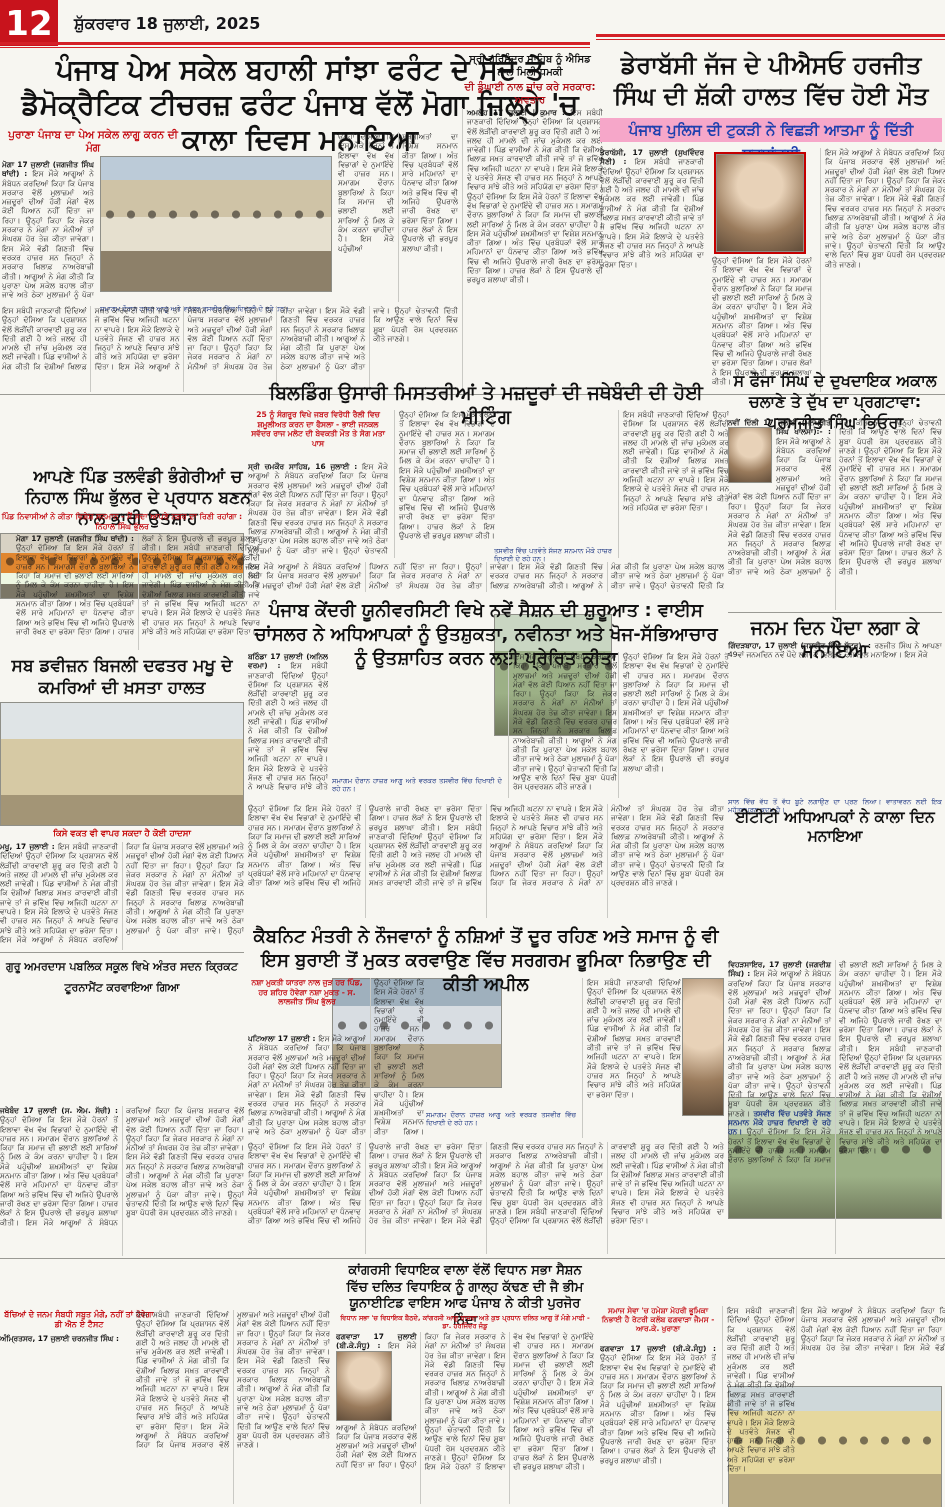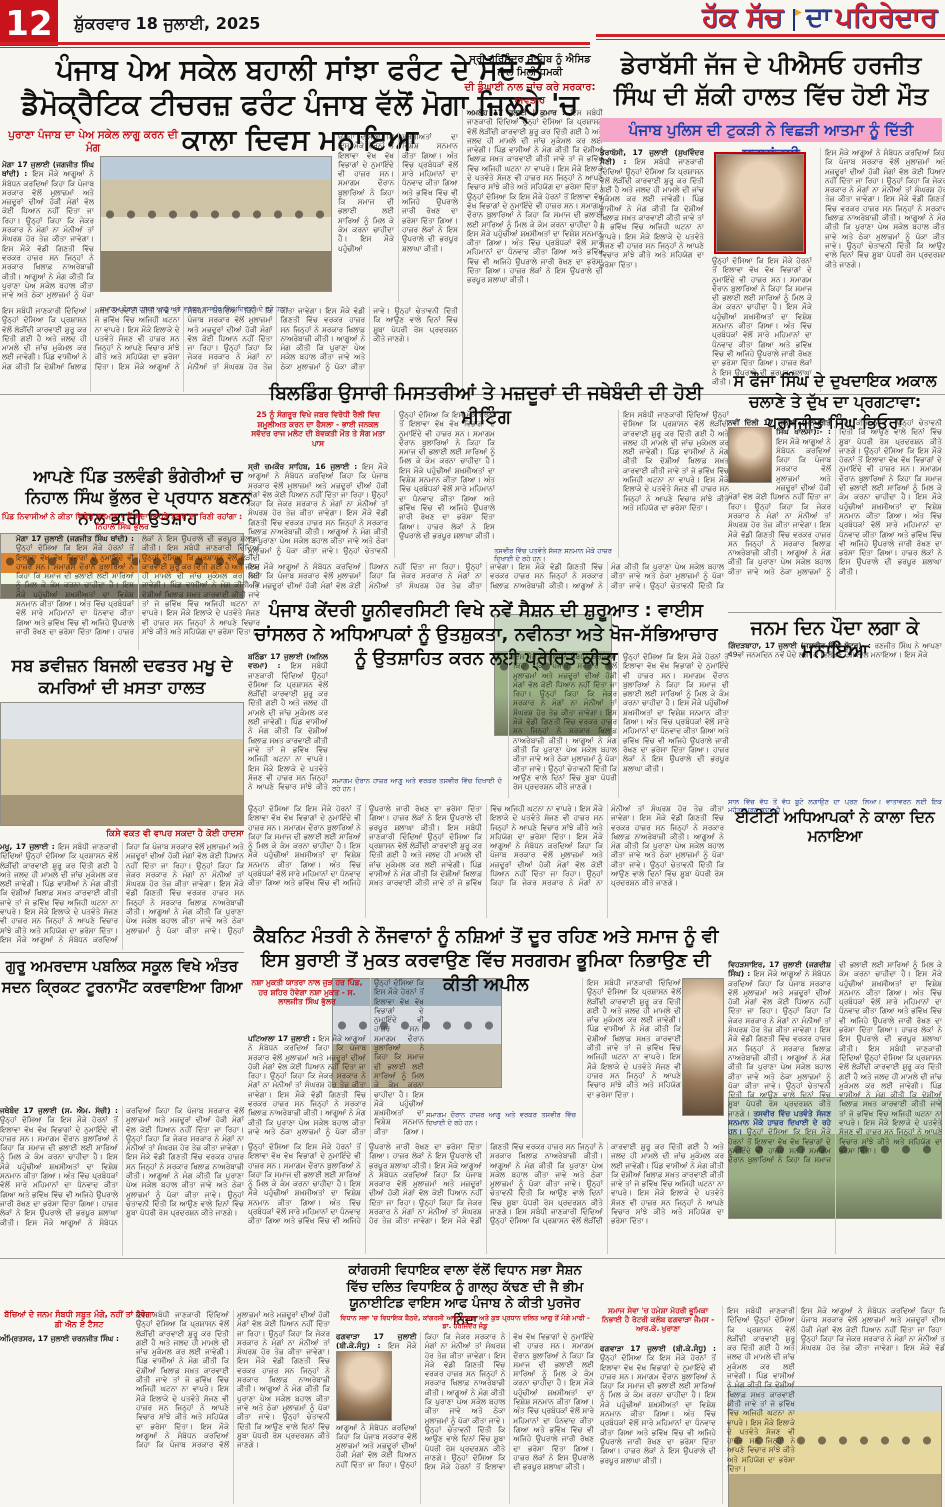--- a/index.html
+++ b/index.html
@@ -41,29 +41,20 @@
 <body>
 
 <div id="page">
 
   <div class="abs redbox" style="left:0;top:0;width:58px;height:46px;font-size:34px;">
       <span>12</span>
     </div>
   <div class="abs" style="left:74px;top:14px;font-size:16px;font-weight:bold;color:#15151a;">ਸ਼ੁੱਕਰਵਾਰ 18 ਜੁਲਾਈ, 2025</div>
   <div class="abs rule2" style="left:0;top:42px;width:590px;"></div>
   <div class="abs rule2" style="left:596px;top:34px;width:349px;"></div>
-  <div class="abs masthead" style="right:8px;top:2px;">
-    <span class="m-red">ਹੱਕ ਸੱਚ</span>
-    <svg width="15" height="26" viewBox="0 0 15 26">
-      <rect x="6" y="3" width="2" height="22" fill="#1d2f7c"></rect>
-      <path d="M8 3 L15 6.5 L8 10 Z" fill="#f5a21b"></path>
-    </svg>
-    <span class="m-blue">ਦਾ</span>
-    <span class="m-red">ਪਹਿਰੇਦਾਰ</span>
-  </div>
 
   <div class="abs hl" style="left:4px;top:52px;width:592px;font-size:28px;line-height:35px;">ਪੰਜਾਬ ਪੇਅ ਸਕੇਲ ਬਹਾਲੀ ਸਾਂਝਾ ਫਰੰਟ ਦੇ ਸੱਦੇ ਤੇ ਡੈਮੋਕ੍ਰੈਟਿਕ ਟੀਚਰਜ਼ ਫਰੰਟ ਪੰਜਾਬ ਵੱਲੋਂ ਮੋਗਾ ਜ਼ਿਲ੍ਹੇ 'ਚ ਕਾਲਾ ਦਿਵਸ ਮਨਾਇਆ</div>
   <div class="abs sub" style="left:2px;top:128px;width:182px;font-size:10.5px;line-height:13px;">ਪੁਰਾਣਾ ਪੰਜਾਬ ਦਾ ਪੇਅ ਸਕੇਲ ਲਾਗੂ ਕਰਨ ਦੀ ਮੰਗ</div>
   <div class="abs body c1" style="left:2px;top:160px;width:92px;height:142px;">
     <b class="by">ਮੋਗਾ 17 ਜੁਲਾਈ (ਜਗਜੀਤ ਸਿੰਘ ਥਾਂਦੀ)</b>
     <span>ਇਸ ਮੌਕੇ ਆਗੂਆਂ ਨੇ ਸੰਬੋਧਨ ਕਰਦਿਆਂ ਕਿਹਾ ਕਿ ਪੰਜਾਬ ਸਰਕਾਰ ਵੱਲੋਂ ਮੁਲਾਜ਼ਮਾਂ ਅਤੇ ਮਜ਼ਦੂਰਾਂ ਦੀਆਂ ਹੱਕੀ ਮੰਗਾਂ ਵੱਲ ਕੋਈ ਧਿਆਨ ਨਹੀਂ ਦਿੱਤਾ ਜਾ ਰਿਹਾ। ਉਨ੍ਹਾਂ ਕਿਹਾ ਕਿ ਜੇਕਰ ਸਰਕਾਰ ਨੇ ਮੰਗਾਂ ਨਾ ਮੰਨੀਆਂ ਤਾਂ ਸੰਘਰਸ਼ ਹੋਰ ਤੇਜ਼ ਕੀਤਾ ਜਾਵੇਗਾ। ਇਸ ਮੌਕੇ ਵੱਡੀ ਗਿਣਤੀ ਵਿੱਚ ਵਰਕਰ ਹਾਜ਼ਰ ਸਨ ਜਿਨ੍ਹਾਂ ਨੇ ਸਰਕਾਰ ਖਿਲਾਫ਼ ਨਾਅਰੇਬਾਜ਼ੀ ਕੀਤੀ। ਆਗੂਆਂ ਨੇ ਮੰਗ ਕੀਤੀ ਕਿ ਪੁਰਾਣਾ ਪੇਅ ਸਕੇਲ ਬਹਾਲ ਕੀਤਾ ਜਾਵੇ ਅਤੇ ਠੇਕਾ ਮੁਲਾਜ਼ਮਾਂ ਨੂੰ ਪੱਕਾ ਕੀਤਾ ਜਾਵੇ। ਉਨ੍ਹਾਂ ਚੇਤਾਵਨੀ ਦਿੱਤੀ ਕਿ ਆਉਣ ਵਾਲੇ ਦਿਨਾਂ ਵਿੱਚ ਸੂਬਾ ਪੱਧਰੀ ਰੋਸ ਪ੍ਰਦਰਸ਼ਨ ਕੀਤੇ ਜਾਣਗੇ।</span>
   </div>
   <div class="abs ph pA crowd" style="left:100px;top:156px;width:232px;height:136px;"></div>
   <div class="abs cap" style="left:100px;top:294px;width:232px;height:9px;">ਸਮਾਗਮ ਦੌਰਾਨ ਹਾਜ਼ਰ ਆਗੂ ਅਤੇ ਵਰਕਰ ਤਸਵੀਰ ਵਿੱਚ ਦਿਖਾਈ ਦੇ ਰਹੇ ਹਨ।</div>
   <div class="abs body c2" style="left:338px;top:132px;width:120px;height:170px;">
@@ -148,21 +139,21 @@
     <span>ਉਨ੍ਹਾਂ ਦੱਸਿਆ ਕਿ ਇਸ ਮੌਕੇ ਹੋਰਨਾਂ ਤੋਂ ਇਲਾਵਾ ਵੱਖ ਵੱਖ ਵਿਭਾਗਾਂ ਦੇ ਨੁਮਾਇੰਦੇ ਵੀ ਹਾਜ਼ਰ ਸਨ। ਸਮਾਗਮ ਦੌਰਾਨ ਬੁਲਾਰਿਆਂ ਨੇ ਕਿਹਾ ਕਿ ਸਮਾਜ ਦੀ ਭਲਾਈ ਲਈ ਸਾਰਿਆਂ ਨੂੰ ਮਿਲ ਕੇ ਕੰਮ ਕਰਨਾ ਚਾਹੀਦਾ ਹੈ। ਇਸ ਮੌਕੇ ਪਹੁੰਚੀਆਂ ਸ਼ਖ਼ਸੀਅਤਾਂ ਦਾ ਵਿਸ਼ੇਸ਼ ਸਨਮਾਨ ਕੀਤਾ ਗਿਆ। ਅੰਤ ਵਿੱਚ ਪ੍ਰਬੰਧਕਾਂ ਵੱਲੋਂ ਸਾਰੇ ਮਹਿਮਾਨਾਂ ਦਾ ਧੰਨਵਾਦ ਕੀਤਾ ਗਿਆ ਅਤੇ ਭਵਿੱਖ ਵਿੱਚ ਵੀ ਅਜਿਹੇ ਉਪਰਾਲੇ ਜਾਰੀ ਰੱਖਣ ਦਾ ਭਰੋਸਾ ਦਿੱਤਾ ਗਿਆ। ਹਾਜ਼ਰ ਲੋਕਾਂ ਨੇ ਇਸ ਉਪਰਾਲੇ ਦੀ ਭਰਪੂਰ ਸ਼ਲਾਘਾ ਕੀਤੀ।</span>
   </div>
   <div class="abs body c4" style="left:248px;top:804px;width:476px;height:114px;">
     <span>ਉਨ੍ਹਾਂ ਦੱਸਿਆ ਕਿ ਇਸ ਮੌਕੇ ਹੋਰਨਾਂ ਤੋਂ ਇਲਾਵਾ ਵੱਖ ਵੱਖ ਵਿਭਾਗਾਂ ਦੇ ਨੁਮਾਇੰਦੇ ਵੀ ਹਾਜ਼ਰ ਸਨ। ਸਮਾਗਮ ਦੌਰਾਨ ਬੁਲਾਰਿਆਂ ਨੇ ਕਿਹਾ ਕਿ ਸਮਾਜ ਦੀ ਭਲਾਈ ਲਈ ਸਾਰਿਆਂ ਨੂੰ ਮਿਲ ਕੇ ਕੰਮ ਕਰਨਾ ਚਾਹੀਦਾ ਹੈ। ਇਸ ਮੌਕੇ ਪਹੁੰਚੀਆਂ ਸ਼ਖ਼ਸੀਅਤਾਂ ਦਾ ਵਿਸ਼ੇਸ਼ ਸਨਮਾਨ ਕੀਤਾ ਗਿਆ। ਅੰਤ ਵਿੱਚ ਪ੍ਰਬੰਧਕਾਂ ਵੱਲੋਂ ਸਾਰੇ ਮਹਿਮਾਨਾਂ ਦਾ ਧੰਨਵਾਦ ਕੀਤਾ ਗਿਆ ਅਤੇ ਭਵਿੱਖ ਵਿੱਚ ਵੀ ਅਜਿਹੇ ਉਪਰਾਲੇ ਜਾਰੀ ਰੱਖਣ ਦਾ ਭਰੋਸਾ ਦਿੱਤਾ ਗਿਆ। ਹਾਜ਼ਰ ਲੋਕਾਂ ਨੇ ਇਸ ਉਪਰਾਲੇ ਦੀ ਭਰਪੂਰ ਸ਼ਲਾਘਾ ਕੀਤੀ।</span>
     <span>ਇਸ ਸਬੰਧੀ ਜਾਣਕਾਰੀ ਦਿੰਦਿਆਂ ਉਨ੍ਹਾਂ ਦੱਸਿਆ ਕਿ ਪ੍ਰਸ਼ਾਸਨ ਵੱਲੋਂ ਲੋੜੀਂਦੀ ਕਾਰਵਾਈ ਸ਼ੁਰੂ ਕਰ ਦਿੱਤੀ ਗਈ ਹੈ ਅਤੇ ਜਲਦ ਹੀ ਮਾਮਲੇ ਦੀ ਜਾਂਚ ਮੁਕੰਮਲ ਕਰ ਲਈ ਜਾਵੇਗੀ। ਪਿੰਡ ਵਾਸੀਆਂ ਨੇ ਮੰਗ ਕੀਤੀ ਕਿ ਦੋਸ਼ੀਆਂ ਖਿਲਾਫ਼ ਸਖ਼ਤ ਕਾਰਵਾਈ ਕੀਤੀ ਜਾਵੇ ਤਾਂ ਜੋ ਭਵਿੱਖ ਵਿੱਚ ਅਜਿਹੀ ਘਟਨਾ ਨਾ ਵਾਪਰੇ। ਇਸ ਮੌਕੇ ਇਲਾਕੇ ਦੇ ਪਤਵੰਤੇ ਸੱਜਣ ਵੀ ਹਾਜ਼ਰ ਸਨ ਜਿਨ੍ਹਾਂ ਨੇ ਆਪਣੇ ਵਿਚਾਰ ਸਾਂਝੇ ਕੀਤੇ ਅਤੇ ਸਹਿਯੋਗ ਦਾ ਭਰੋਸਾ ਦਿੱਤਾ।</span>
     <span>ਇਸ ਮੌਕੇ ਆਗੂਆਂ ਨੇ ਸੰਬੋਧਨ ਕਰਦਿਆਂ ਕਿਹਾ ਕਿ ਪੰਜਾਬ ਸਰਕਾਰ ਵੱਲੋਂ ਮੁਲਾਜ਼ਮਾਂ ਅਤੇ ਮਜ਼ਦੂਰਾਂ ਦੀਆਂ ਹੱਕੀ ਮੰਗਾਂ ਵੱਲ ਕੋਈ ਧਿਆਨ ਨਹੀਂ ਦਿੱਤਾ ਜਾ ਰਿਹਾ। ਉਨ੍ਹਾਂ ਕਿਹਾ ਕਿ ਜੇਕਰ ਸਰਕਾਰ ਨੇ ਮੰਗਾਂ ਨਾ ਮੰਨੀਆਂ ਤਾਂ ਸੰਘਰਸ਼ ਹੋਰ ਤੇਜ਼ ਕੀਤਾ ਜਾਵੇਗਾ। ਇਸ ਮੌਕੇ ਵੱਡੀ ਗਿਣਤੀ ਵਿੱਚ ਵਰਕਰ ਹਾਜ਼ਰ ਸਨ ਜਿਨ੍ਹਾਂ ਨੇ ਸਰਕਾਰ ਖਿਲਾਫ਼ ਨਾਅਰੇਬਾਜ਼ੀ ਕੀਤੀ। ਆਗੂਆਂ ਨੇ ਮੰਗ ਕੀਤੀ ਕਿ ਪੁਰਾਣਾ ਪੇਅ ਸਕੇਲ ਬਹਾਲ ਕੀਤਾ ਜਾਵੇ ਅਤੇ ਠੇਕਾ ਮੁਲਾਜ਼ਮਾਂ ਨੂੰ ਪੱਕਾ ਕੀਤਾ ਜਾਵੇ। ਉਨ੍ਹਾਂ ਚੇਤਾਵਨੀ ਦਿੱਤੀ ਕਿ ਆਉਣ ਵਾਲੇ ਦਿਨਾਂ ਵਿੱਚ ਸੂਬਾ ਪੱਧਰੀ ਰੋਸ ਪ੍ਰਦਰਸ਼ਨ ਕੀਤੇ ਜਾਣਗੇ।</span>
   </div>
 
   <div class="abs hl" style="left:0;top:654px;width:244px;font-size:17px;line-height:22px;">ਸਬ ਡਵੀਜ਼ਨ ਬਿਜਲੀ ਦਫਤਰ ਮਖੂ ਦੇ ਕਮਰਿਆਂ ਦੀ ਖ਼ਸਤਾ ਹਾਲਤ</div>
   <div class="abs ph pC" style="left:0;top:702px;width:244px;height:124px;"></div>
-  <div class="abs rcap" style="left:0;top:828px;width:244px;height:12px;text-align:right;">ਕਿਸੇ ਵਕਤ ਵੀ ਵਾਪਰ ਸਕਦਾ ਹੈ ਕੋਈ ਹਾਦਸਾ</div>
+  <div class="abs rcap" style="left:0;top:828px;width:244px;height:12px;">ਕਿਸੇ ਵਕਤ ਵੀ ਵਾਪਰ ਸਕਦਾ ਹੈ ਕੋਈ ਹਾਦਸਾ</div>
   <div class="abs body c2" style="left:0;top:842px;width:244px;height:108px;">
     <b class="by">ਮਖੂ, 17 ਜੁਲਾਈ</b>
     <span>ਇਸ ਸਬੰਧੀ ਜਾਣਕਾਰੀ ਦਿੰਦਿਆਂ ਉਨ੍ਹਾਂ ਦੱਸਿਆ ਕਿ ਪ੍ਰਸ਼ਾਸਨ ਵੱਲੋਂ ਲੋੜੀਂਦੀ ਕਾਰਵਾਈ ਸ਼ੁਰੂ ਕਰ ਦਿੱਤੀ ਗਈ ਹੈ ਅਤੇ ਜਲਦ ਹੀ ਮਾਮਲੇ ਦੀ ਜਾਂਚ ਮੁਕੰਮਲ ਕਰ ਲਈ ਜਾਵੇਗੀ। ਪਿੰਡ ਵਾਸੀਆਂ ਨੇ ਮੰਗ ਕੀਤੀ ਕਿ ਦੋਸ਼ੀਆਂ ਖਿਲਾਫ਼ ਸਖ਼ਤ ਕਾਰਵਾਈ ਕੀਤੀ ਜਾਵੇ ਤਾਂ ਜੋ ਭਵਿੱਖ ਵਿੱਚ ਅਜਿਹੀ ਘਟਨਾ ਨਾ ਵਾਪਰੇ। ਇਸ ਮੌਕੇ ਇਲਾਕੇ ਦੇ ਪਤਵੰਤੇ ਸੱਜਣ ਵੀ ਹਾਜ਼ਰ ਸਨ ਜਿਨ੍ਹਾਂ ਨੇ ਆਪਣੇ ਵਿਚਾਰ ਸਾਂਝੇ ਕੀਤੇ ਅਤੇ ਸਹਿਯੋਗ ਦਾ ਭਰੋਸਾ ਦਿੱਤਾ।</span>
     <span>ਇਸ ਮੌਕੇ ਆਗੂਆਂ ਨੇ ਸੰਬੋਧਨ ਕਰਦਿਆਂ ਕਿਹਾ ਕਿ ਪੰਜਾਬ ਸਰਕਾਰ ਵੱਲੋਂ ਮੁਲਾਜ਼ਮਾਂ ਅਤੇ ਮਜ਼ਦੂਰਾਂ ਦੀਆਂ ਹੱਕੀ ਮੰਗਾਂ ਵੱਲ ਕੋਈ ਧਿਆਨ ਨਹੀਂ ਦਿੱਤਾ ਜਾ ਰਿਹਾ। ਉਨ੍ਹਾਂ ਕਿਹਾ ਕਿ ਜੇਕਰ ਸਰਕਾਰ ਨੇ ਮੰਗਾਂ ਨਾ ਮੰਨੀਆਂ ਤਾਂ ਸੰਘਰਸ਼ ਹੋਰ ਤੇਜ਼ ਕੀਤਾ ਜਾਵੇਗਾ। ਇਸ ਮੌਕੇ ਵੱਡੀ ਗਿਣਤੀ ਵਿੱਚ ਵਰਕਰ ਹਾਜ਼ਰ ਸਨ ਜਿਨ੍ਹਾਂ ਨੇ ਸਰਕਾਰ ਖਿਲਾਫ਼ ਨਾਅਰੇਬਾਜ਼ੀ ਕੀਤੀ। ਆਗੂਆਂ ਨੇ ਮੰਗ ਕੀਤੀ ਕਿ ਪੁਰਾਣਾ ਪੇਅ ਸਕੇਲ ਬਹਾਲ ਕੀਤਾ ਜਾਵੇ ਅਤੇ ਠੇਕਾ ਮੁਲਾਜ਼ਮਾਂ ਨੂੰ ਪੱਕਾ ਕੀਤਾ ਜਾਵੇ। ਉਨ੍ਹਾਂ ਚੇਤਾਵਨੀ ਦਿੱਤੀ ਕਿ ਆਉਣ ਵਾਲੇ ਦਿਨਾਂ ਵਿੱਚ ਸੂਬਾ ਪੱਧਰੀ ਰੋਸ ਪ੍ਰਦਰਸ਼ਨ ਕੀਤੇ ਜਾਣਗੇ।</span>
   </div>
   <div class="abs hline" style="left:0;top:952px;width:244px;"></div>
 
   <div class="abs hl" style="left:728px;top:616px;width:214px;font-size:19px;line-height:23px;">ਜਨਮ ਦਿਨ ਪੌਦਾ ਲਗਾ ਕੇ ਮਨਾਇਆ</div>
   <div class="abs body c1" style="left:728px;top:641px;width:214px;height:20px;">
     <b class="by">ਗਿੱਦੜਬਾਹਾ, 17 ਜੁਲਾਈ (ਜਸਵੀਰ ਸਿੰਘ ਬੁੱਟਰ)-</b>
@@ -174,21 +165,21 @@
   <div class="abs hl" style="left:728px;top:808px;width:214px;font-size:15.5px;line-height:19px;">ਈਟੀਟੀ ਅਧਿਆਪਕਾਂ ਨੇ ਕਾਲਾ ਦਿਨ ਮਨਾਇਆ</div>
   <div class="abs ph pE crowd" style="left:728px;top:830px;width:214px;height:126px;"></div>
   <div class="abs body c2" style="left:728px;top:960px;width:214px;height:294px;">
     <b class="by">ਵਿਹੜਸਾਇਰ, 17 ਜੁਲਾਈ (ਜਗਦੀਸ਼ ਸਿੰਘ)</b>
     <span>ਇਸ ਮੌਕੇ ਆਗੂਆਂ ਨੇ ਸੰਬੋਧਨ ਕਰਦਿਆਂ ਕਿਹਾ ਕਿ ਪੰਜਾਬ ਸਰਕਾਰ ਵੱਲੋਂ ਮੁਲਾਜ਼ਮਾਂ ਅਤੇ ਮਜ਼ਦੂਰਾਂ ਦੀਆਂ ਹੱਕੀ ਮੰਗਾਂ ਵੱਲ ਕੋਈ ਧਿਆਨ ਨਹੀਂ ਦਿੱਤਾ ਜਾ ਰਿਹਾ। ਉਨ੍ਹਾਂ ਕਿਹਾ ਕਿ ਜੇਕਰ ਸਰਕਾਰ ਨੇ ਮੰਗਾਂ ਨਾ ਮੰਨੀਆਂ ਤਾਂ ਸੰਘਰਸ਼ ਹੋਰ ਤੇਜ਼ ਕੀਤਾ ਜਾਵੇਗਾ। ਇਸ ਮੌਕੇ ਵੱਡੀ ਗਿਣਤੀ ਵਿੱਚ ਵਰਕਰ ਹਾਜ਼ਰ ਸਨ ਜਿਨ੍ਹਾਂ ਨੇ ਸਰਕਾਰ ਖਿਲਾਫ਼ ਨਾਅਰੇਬਾਜ਼ੀ ਕੀਤੀ। ਆਗੂਆਂ ਨੇ ਮੰਗ ਕੀਤੀ ਕਿ ਪੁਰਾਣਾ ਪੇਅ ਸਕੇਲ ਬਹਾਲ ਕੀਤਾ ਜਾਵੇ ਅਤੇ ਠੇਕਾ ਮੁਲਾਜ਼ਮਾਂ ਨੂੰ ਪੱਕਾ ਕੀਤਾ ਜਾਵੇ। ਉਨ੍ਹਾਂ ਚੇਤਾਵਨੀ ਦਿੱਤੀ ਕਿ ਆਉਣ ਵਾਲੇ ਦਿਨਾਂ ਵਿੱਚ ਸੂਬਾ ਪੱਧਰੀ ਰੋਸ ਪ੍ਰਦਰਸ਼ਨ ਕੀਤੇ ਜਾਣਗੇ।</span>
     <span class="capinline">ਤਸਵੀਰ ਵਿੱਚ ਪਤਵੰਤੇ ਸੱਜਣ ਸਨਮਾਨ ਮੌਕੇ ਹਾਜ਼ਰ ਦਿਖਾਈ ਦੇ ਰਹੇ ਹਨ।</span>
     <span>ਉਨ੍ਹਾਂ ਦੱਸਿਆ ਕਿ ਇਸ ਮੌਕੇ ਹੋਰਨਾਂ ਤੋਂ ਇਲਾਵਾ ਵੱਖ ਵੱਖ ਵਿਭਾਗਾਂ ਦੇ ਨੁਮਾਇੰਦੇ ਵੀ ਹਾਜ਼ਰ ਸਨ। ਸਮਾਗਮ ਦੌਰਾਨ ਬੁਲਾਰਿਆਂ ਨੇ ਕਿਹਾ ਕਿ ਸਮਾਜ ਦੀ ਭਲਾਈ ਲਈ ਸਾਰਿਆਂ ਨੂੰ ਮਿਲ ਕੇ ਕੰਮ ਕਰਨਾ ਚਾਹੀਦਾ ਹੈ। ਇਸ ਮੌਕੇ ਪਹੁੰਚੀਆਂ ਸ਼ਖ਼ਸੀਅਤਾਂ ਦਾ ਵਿਸ਼ੇਸ਼ ਸਨਮਾਨ ਕੀਤਾ ਗਿਆ। ਅੰਤ ਵਿੱਚ ਪ੍ਰਬੰਧਕਾਂ ਵੱਲੋਂ ਸਾਰੇ ਮਹਿਮਾਨਾਂ ਦਾ ਧੰਨਵਾਦ ਕੀਤਾ ਗਿਆ ਅਤੇ ਭਵਿੱਖ ਵਿੱਚ ਵੀ ਅਜਿਹੇ ਉਪਰਾਲੇ ਜਾਰੀ ਰੱਖਣ ਦਾ ਭਰੋਸਾ ਦਿੱਤਾ ਗਿਆ। ਹਾਜ਼ਰ ਲੋਕਾਂ ਨੇ ਇਸ ਉਪਰਾਲੇ ਦੀ ਭਰਪੂਰ ਸ਼ਲਾਘਾ ਕੀਤੀ।</span>
     <span>ਇਸ ਸਬੰਧੀ ਜਾਣਕਾਰੀ ਦਿੰਦਿਆਂ ਉਨ੍ਹਾਂ ਦੱਸਿਆ ਕਿ ਪ੍ਰਸ਼ਾਸਨ ਵੱਲੋਂ ਲੋੜੀਂਦੀ ਕਾਰਵਾਈ ਸ਼ੁਰੂ ਕਰ ਦਿੱਤੀ ਗਈ ਹੈ ਅਤੇ ਜਲਦ ਹੀ ਮਾਮਲੇ ਦੀ ਜਾਂਚ ਮੁਕੰਮਲ ਕਰ ਲਈ ਜਾਵੇਗੀ। ਪਿੰਡ ਵਾਸੀਆਂ ਨੇ ਮੰਗ ਕੀਤੀ ਕਿ ਦੋਸ਼ੀਆਂ ਖਿਲਾਫ਼ ਸਖ਼ਤ ਕਾਰਵਾਈ ਕੀਤੀ ਜਾਵੇ ਤਾਂ ਜੋ ਭਵਿੱਖ ਵਿੱਚ ਅਜਿਹੀ ਘਟਨਾ ਨਾ ਵਾਪਰੇ। ਇਸ ਮੌਕੇ ਇਲਾਕੇ ਦੇ ਪਤਵੰਤੇ ਸੱਜਣ ਵੀ ਹਾਜ਼ਰ ਸਨ ਜਿਨ੍ਹਾਂ ਨੇ ਆਪਣੇ ਵਿਚਾਰ ਸਾਂਝੇ ਕੀਤੇ ਅਤੇ ਸਹਿਯੋਗ ਦਾ ਭਰੋਸਾ ਦਿੱਤਾ।</span>
   </div>
 
-  <div class="abs hl" style="left:0;top:956px;width:244px;font-size:15px;line-height:21px;">ਗੁਰੂ ਅਮਰਦਾਸ ਪਬਲਿਕ ਸਕੂਲ ਵਿਖੇ ਅੰਤਰ ਸਦਨ ਕ੍ਰਿਕਟ ਟੂਰਨਾਮੈਂਟ ਕਰਵਾਇਆ ਗਿਆ</div>
+  <div class="abs hl" style="left:0;top:956px;width:244px;font-size:11px;line-height:21px;">ਗੁਰੂ ਅਮਰਦਾਸ ਪਬਲਿਕ ਸਕੂਲ ਵਿਖੇ ਅੰਤਰ ਸਦਨ ਕ੍ਰਿਕਟ ਟੂਰਨਾਮੈਂਟ ਕਰਵਾਇਆ ਗਿਆ</div>
 
   <div class="abs body c2" style="left:0;top:1106px;width:244px;height:150px;">
     <b class="by">ਜਥੇਬੰਦ 17 ਜੁਲਾਈ (ਸ. ਐਮ. ਸੱਚੀ)</b>
     <span>ਉਨ੍ਹਾਂ ਦੱਸਿਆ ਕਿ ਇਸ ਮੌਕੇ ਹੋਰਨਾਂ ਤੋਂ ਇਲਾਵਾ ਵੱਖ ਵੱਖ ਵਿਭਾਗਾਂ ਦੇ ਨੁਮਾਇੰਦੇ ਵੀ ਹਾਜ਼ਰ ਸਨ। ਸਮਾਗਮ ਦੌਰਾਨ ਬੁਲਾਰਿਆਂ ਨੇ ਕਿਹਾ ਕਿ ਸਮਾਜ ਦੀ ਭਲਾਈ ਲਈ ਸਾਰਿਆਂ ਨੂੰ ਮਿਲ ਕੇ ਕੰਮ ਕਰਨਾ ਚਾਹੀਦਾ ਹੈ। ਇਸ ਮੌਕੇ ਪਹੁੰਚੀਆਂ ਸ਼ਖ਼ਸੀਅਤਾਂ ਦਾ ਵਿਸ਼ੇਸ਼ ਸਨਮਾਨ ਕੀਤਾ ਗਿਆ। ਅੰਤ ਵਿੱਚ ਪ੍ਰਬੰਧਕਾਂ ਵੱਲੋਂ ਸਾਰੇ ਮਹਿਮਾਨਾਂ ਦਾ ਧੰਨਵਾਦ ਕੀਤਾ ਗਿਆ ਅਤੇ ਭਵਿੱਖ ਵਿੱਚ ਵੀ ਅਜਿਹੇ ਉਪਰਾਲੇ ਜਾਰੀ ਰੱਖਣ ਦਾ ਭਰੋਸਾ ਦਿੱਤਾ ਗਿਆ। ਹਾਜ਼ਰ ਲੋਕਾਂ ਨੇ ਇਸ ਉਪਰਾਲੇ ਦੀ ਭਰਪੂਰ ਸ਼ਲਾਘਾ ਕੀਤੀ।</span>
     <span>ਇਸ ਮੌਕੇ ਆਗੂਆਂ ਨੇ ਸੰਬੋਧਨ ਕਰਦਿਆਂ ਕਿਹਾ ਕਿ ਪੰਜਾਬ ਸਰਕਾਰ ਵੱਲੋਂ ਮੁਲਾਜ਼ਮਾਂ ਅਤੇ ਮਜ਼ਦੂਰਾਂ ਦੀਆਂ ਹੱਕੀ ਮੰਗਾਂ ਵੱਲ ਕੋਈ ਧਿਆਨ ਨਹੀਂ ਦਿੱਤਾ ਜਾ ਰਿਹਾ। ਉਨ੍ਹਾਂ ਕਿਹਾ ਕਿ ਜੇਕਰ ਸਰਕਾਰ ਨੇ ਮੰਗਾਂ ਨਾ ਮੰਨੀਆਂ ਤਾਂ ਸੰਘਰਸ਼ ਹੋਰ ਤੇਜ਼ ਕੀਤਾ ਜਾਵੇਗਾ। ਇਸ ਮੌਕੇ ਵੱਡੀ ਗਿਣਤੀ ਵਿੱਚ ਵਰਕਰ ਹਾਜ਼ਰ ਸਨ ਜਿਨ੍ਹਾਂ ਨੇ ਸਰਕਾਰ ਖਿਲਾਫ਼ ਨਾਅਰੇਬਾਜ਼ੀ ਕੀਤੀ। ਆਗੂਆਂ ਨੇ ਮੰਗ ਕੀਤੀ ਕਿ ਪੁਰਾਣਾ ਪੇਅ ਸਕੇਲ ਬਹਾਲ ਕੀਤਾ ਜਾਵੇ ਅਤੇ ਠੇਕਾ ਮੁਲਾਜ਼ਮਾਂ ਨੂੰ ਪੱਕਾ ਕੀਤਾ ਜਾਵੇ। ਉਨ੍ਹਾਂ ਚੇਤਾਵਨੀ ਦਿੱਤੀ ਕਿ ਆਉਣ ਵਾਲੇ ਦਿਨਾਂ ਵਿੱਚ ਸੂਬਾ ਪੱਧਰੀ ਰੋਸ ਪ੍ਰਦਰਸ਼ਨ ਕੀਤੇ ਜਾਣਗੇ।</span>
   </div>
 
   <div class="abs hl" style="left:248px;top:924px;width:476px;font-size:18px;line-height:24px;">ਕੈਬਨਿਟ ਮੰਤਰੀ ਨੇ ਨੌਜਵਾਨਾਂ ਨੂੰ ਨਸ਼ਿਆਂ ਤੋਂ ਦੂਰ ਰਹਿਣ ਅਤੇ ਸਮਾਜ ਨੂੰ ਵੀ ਇਸ ਬੁਰਾਈ ਤੋਂ ਮੁਕਤ ਕਰਵਾਉਣ ਵਿੱਚ ਸਰਗਰਮ ਭੂਮਿਕਾ ਨਿਭਾਉਣ ਦੀ ਕੀਤੀ ਅਪੀਲ</div>
   <div class="abs sub" style="left:248px;top:978px;width:118px;font-size:7.6px;line-height:9.5px;">ਨਸ਼ਾ ਮੁਕਤੀ ਯਾਤਰਾ ਨਾਲ ਜੁੜ ਹਰ ਪਿੰਡ, ਹਰ ਸ਼ਹਿਰ ਹੋਵੇਗਾ ਨਸ਼ਾ ਮੁਕਤ - ਸ. ਲਾਲਜੀਤ ਸਿੰਘ ਭੁੱਲਰ</div>
   <div class="abs body c1" style="left:248px;top:1034px;width:118px;height:104px;">

